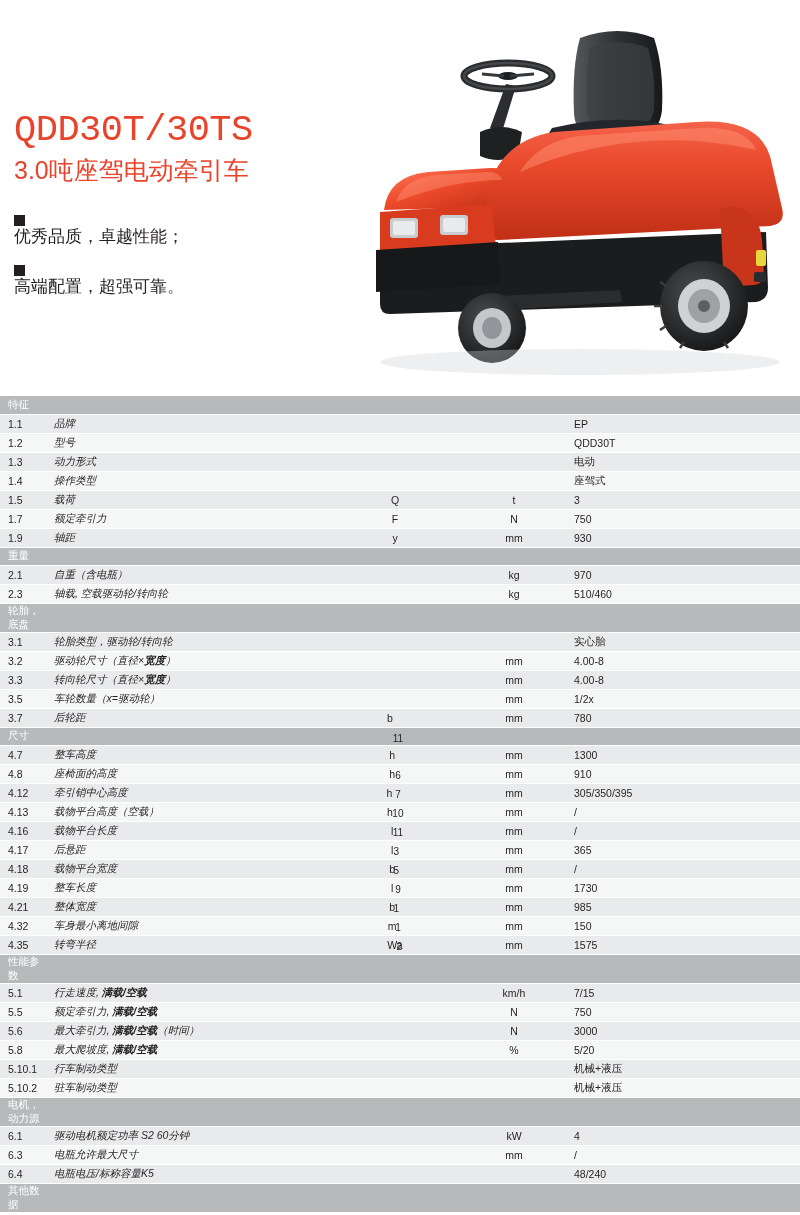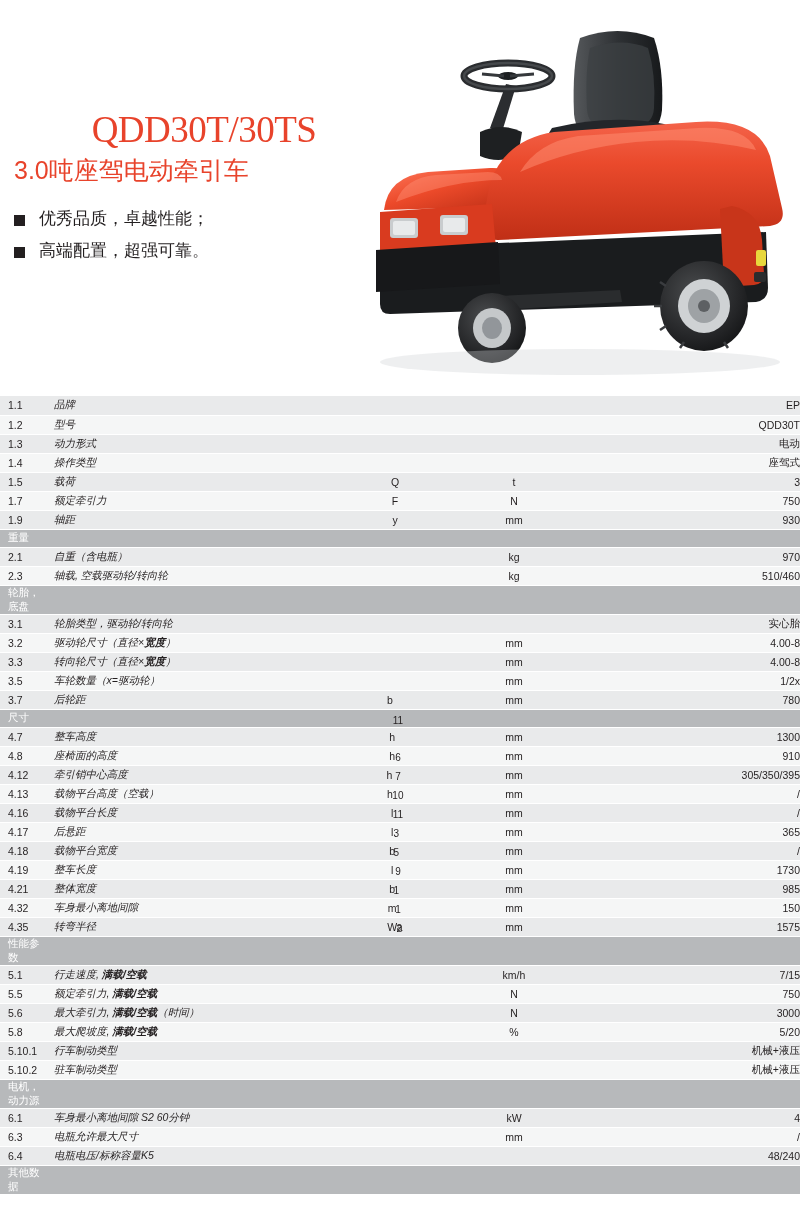--- a/index.html
+++ b/index.html
@@ -30,37 +30,37 @@
     top: 108px;
     width: 380px;
     z-index: 5;
   }
   .model-title {
     font-size: 37px;
     line-height: 44px;
     letter-spacing: -0.5px;
     color: #e8432b;
     font-weight: normal;
-    font-family: Liberation Serif, serif;
-    text-align: center;
+    font-family: Liberation Mono, monospace;
   }
   .model-sub {
     font-size: 25px;
     line-height: 32px;
     margin-top: 2px;
     color: #e8432b;
     font-weight: normal;
   }
   .bullets {
     margin-top: 22px;
   }
   .bullet-row {
     display: flex;
     align-items: flex-start;
     margin-bottom: 10px;
+    flex-direction: column;
   }
   .bullet-mark {
     width: 11px;
     height: 11px;
     background: #231f20;
     margin-top: 7px;
     margin-right: 14px;
     flex: 0 0 auto;
   }
   .bullet-text {
@@ -88,21 +88,21 @@
   .spec-table td {
     padding: 0;
     height: 19px;
     vertical-align: middle;
     border-bottom: 1px solid #ffffff;
   }
   .col-num   { width: 46px;  padding-left: 8px !important; }
   .col-label { width: 290px; padding-left: 8px !important; font-style: italic; }
   .col-sym   { width: 118px; text-align: center; }
   .col-unit  { width: 120px; text-align: center; }
-  .col-val   { width: 226px; text-align: right; }
+  .col-val   { width: 226px; text-align: left; }
 
   tr.section td {
     background: #b7b9bb;
     color: #ffffff;
     font-size: 10.5px;
     height: 18px;
   }
   tr.odd td  { background: #e9eaeb; }
   tr.even td { background: #f5f6f6; }
 
@@ -204,20 +204,27 @@
     <ellipse cx="152" cy="318" rx="19" ry="20" fill="#c5c8ca"></ellipse>
     <ellipse cx="152" cy="318" rx="10" ry="11" fill="#92969a"></ellipse>
 
     <ellipse cx="240" cy="352" rx="200" ry="13" fill="#cfd2d4" opacity="0.35"></ellipse>
   </svg>
 </div>
 
 <table class="spec-table">
   <tbody>
 
+    <tr class="section">
+      <td class="col-num">特征</td>
+      <td class="col-label"></td>
+      <td class="col-sym"></td>
+      <td class="col-unit"></td>
+      <td class="col-val"></td>
+    </tr>
     <tr class="odd">
       <td class="col-num">1.1</td>
       <td class="col-label">品牌</td>
       <td class="col-sym"></td>
       <td class="col-unit"></td>
       <td class="col-val">EP</td>
     </tr>
     <tr class="even">
       <td class="col-num">1.2</td>
       <td class="col-label">型号</td>
@@ -463,21 +470,21 @@
 
     <tr class="section">
       <td class="col-num">电机，动力源</td>
       <td class="col-label"></td>
       <td class="col-sym"></td>
       <td class="col-unit"></td>
       <td class="col-val"></td>
     </tr>
     <tr class="odd">
       <td class="col-num">6.1</td>
-      <td class="col-label">车身最小离地间隙 S2 60分钟</td>
+      <td class="col-label">驱动电机额定功率 S2 60分钟</td>
       <td class="col-sym"></td>
       <td class="col-unit">kW</td>
       <td class="col-val">4</td>
     </tr>
     <tr class="even">
       <td class="col-num">6.3</td>
       <td class="col-label">电瓶允许最大尺寸</td>
       <td class="col-sym"></td>
       <td class="col-unit">mm</td>
       <td class="col-val">/</td>

